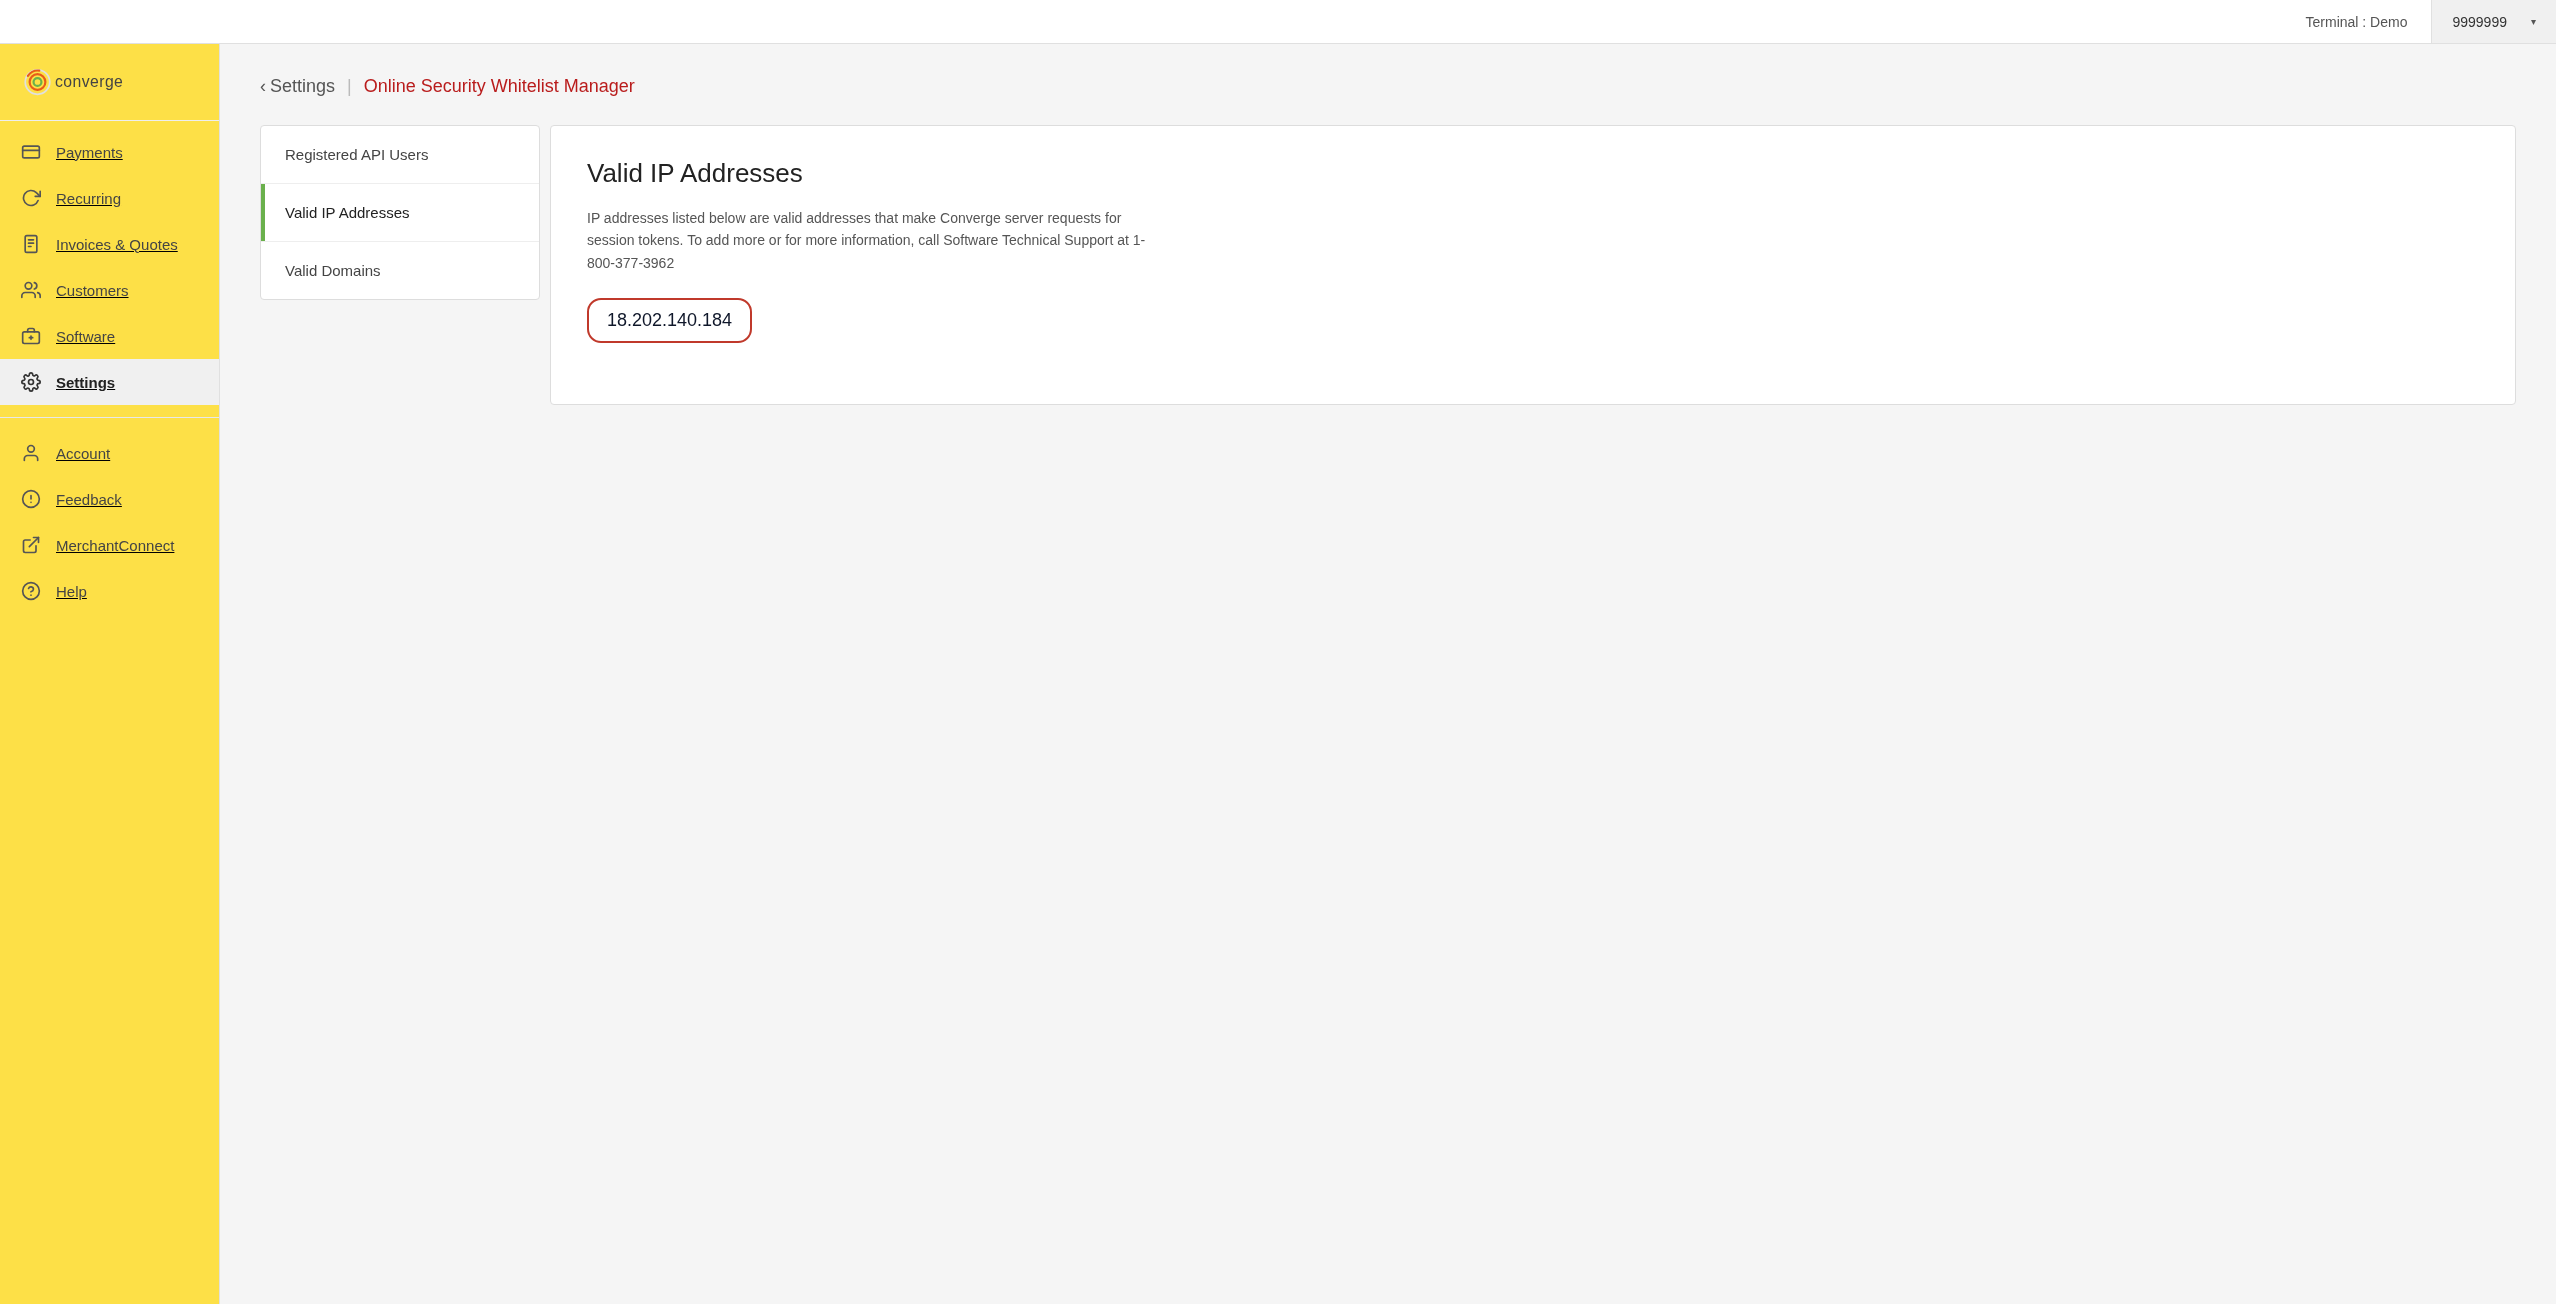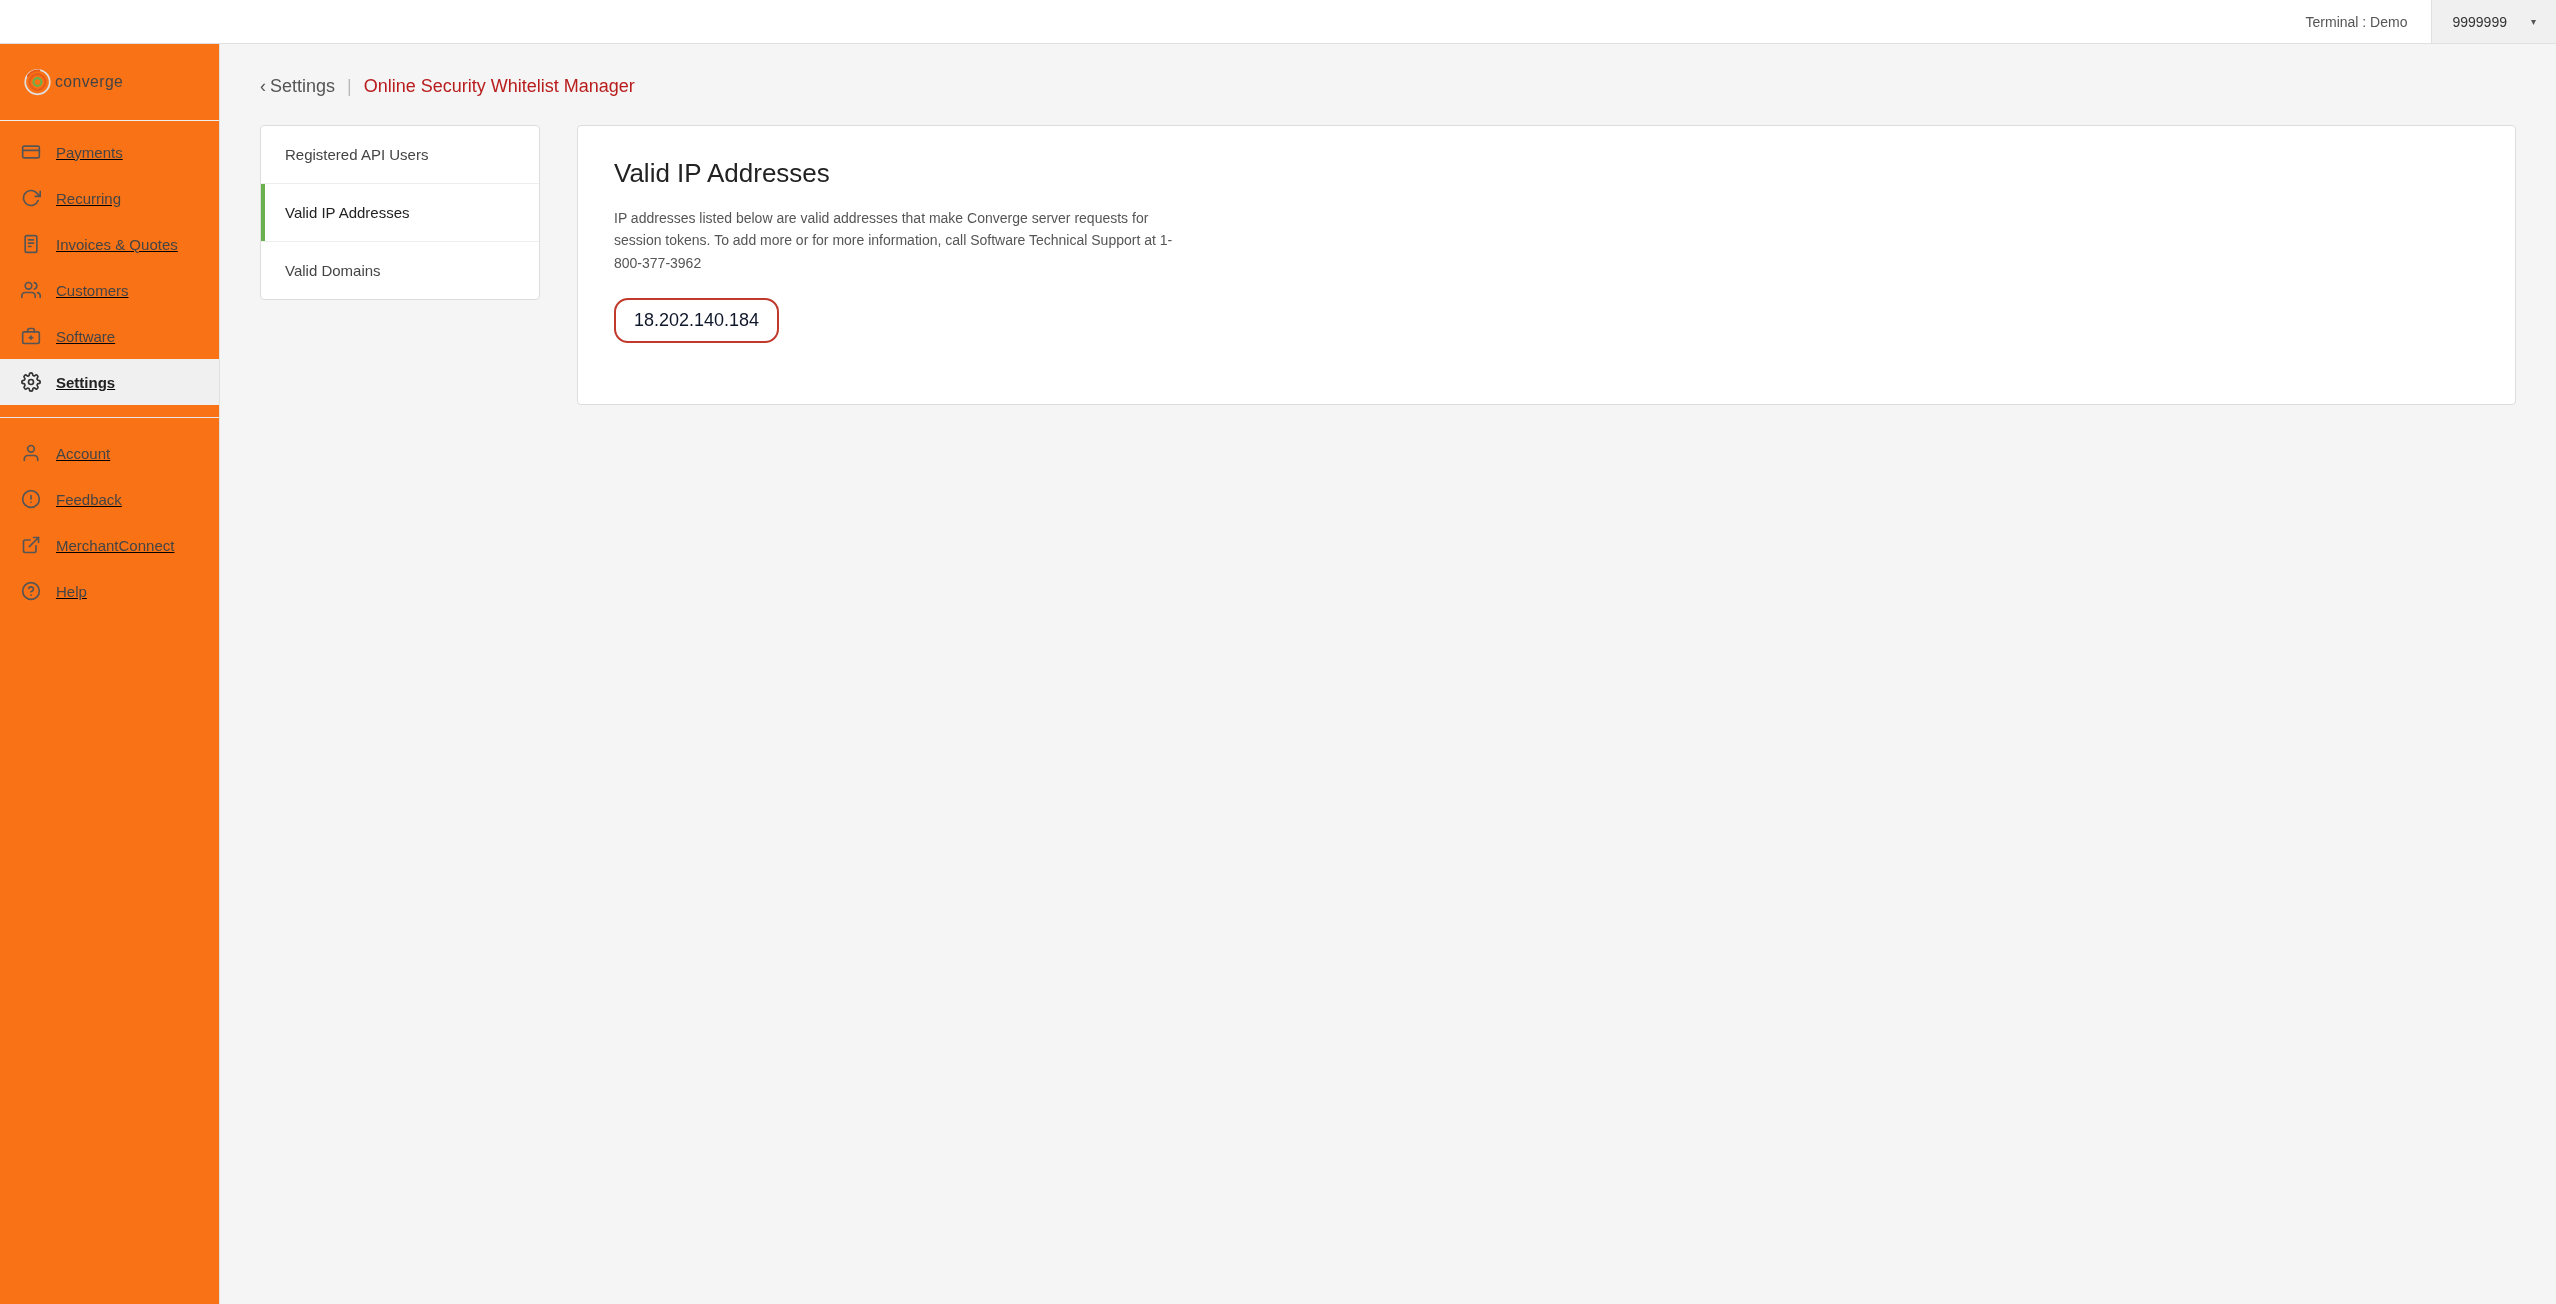--- a/index.html
+++ b/index.html
@@ -43,21 +43,21 @@
     
     .layout {
       display: flex;
       flex: 1;
       overflow: hidden;
     }
 
     
     .sidebar {
       width: 220px;
-      background: #f97316;
+      background: #fde047;
       border-right: 1px solid #e0e0e0;
       display: flex;
       flex-direction: column;
       flex-shrink: 0;
       overflow-y: auto;
     }
     .logo-area {
       padding: 20px 20px 16px 20px;
       border-bottom: 1px solid #eee;
     }
@@ -127,21 +127,21 @@
       font-size: 18px;
     }
     .breadcrumb-current {
       color: #b91c1c;
       font-size: 18px;
     }
 
     
     .panels-row {
       display: flex;
-      gap: 37px;
+      gap: 10px;
       align-items: flex-start;
     }
 
     
     .tabs-panel {
       width: 280px;
       background: #fff;
       border: 1px solid #ddd;
       border-radius: 4px;
       flex-shrink: 0;

